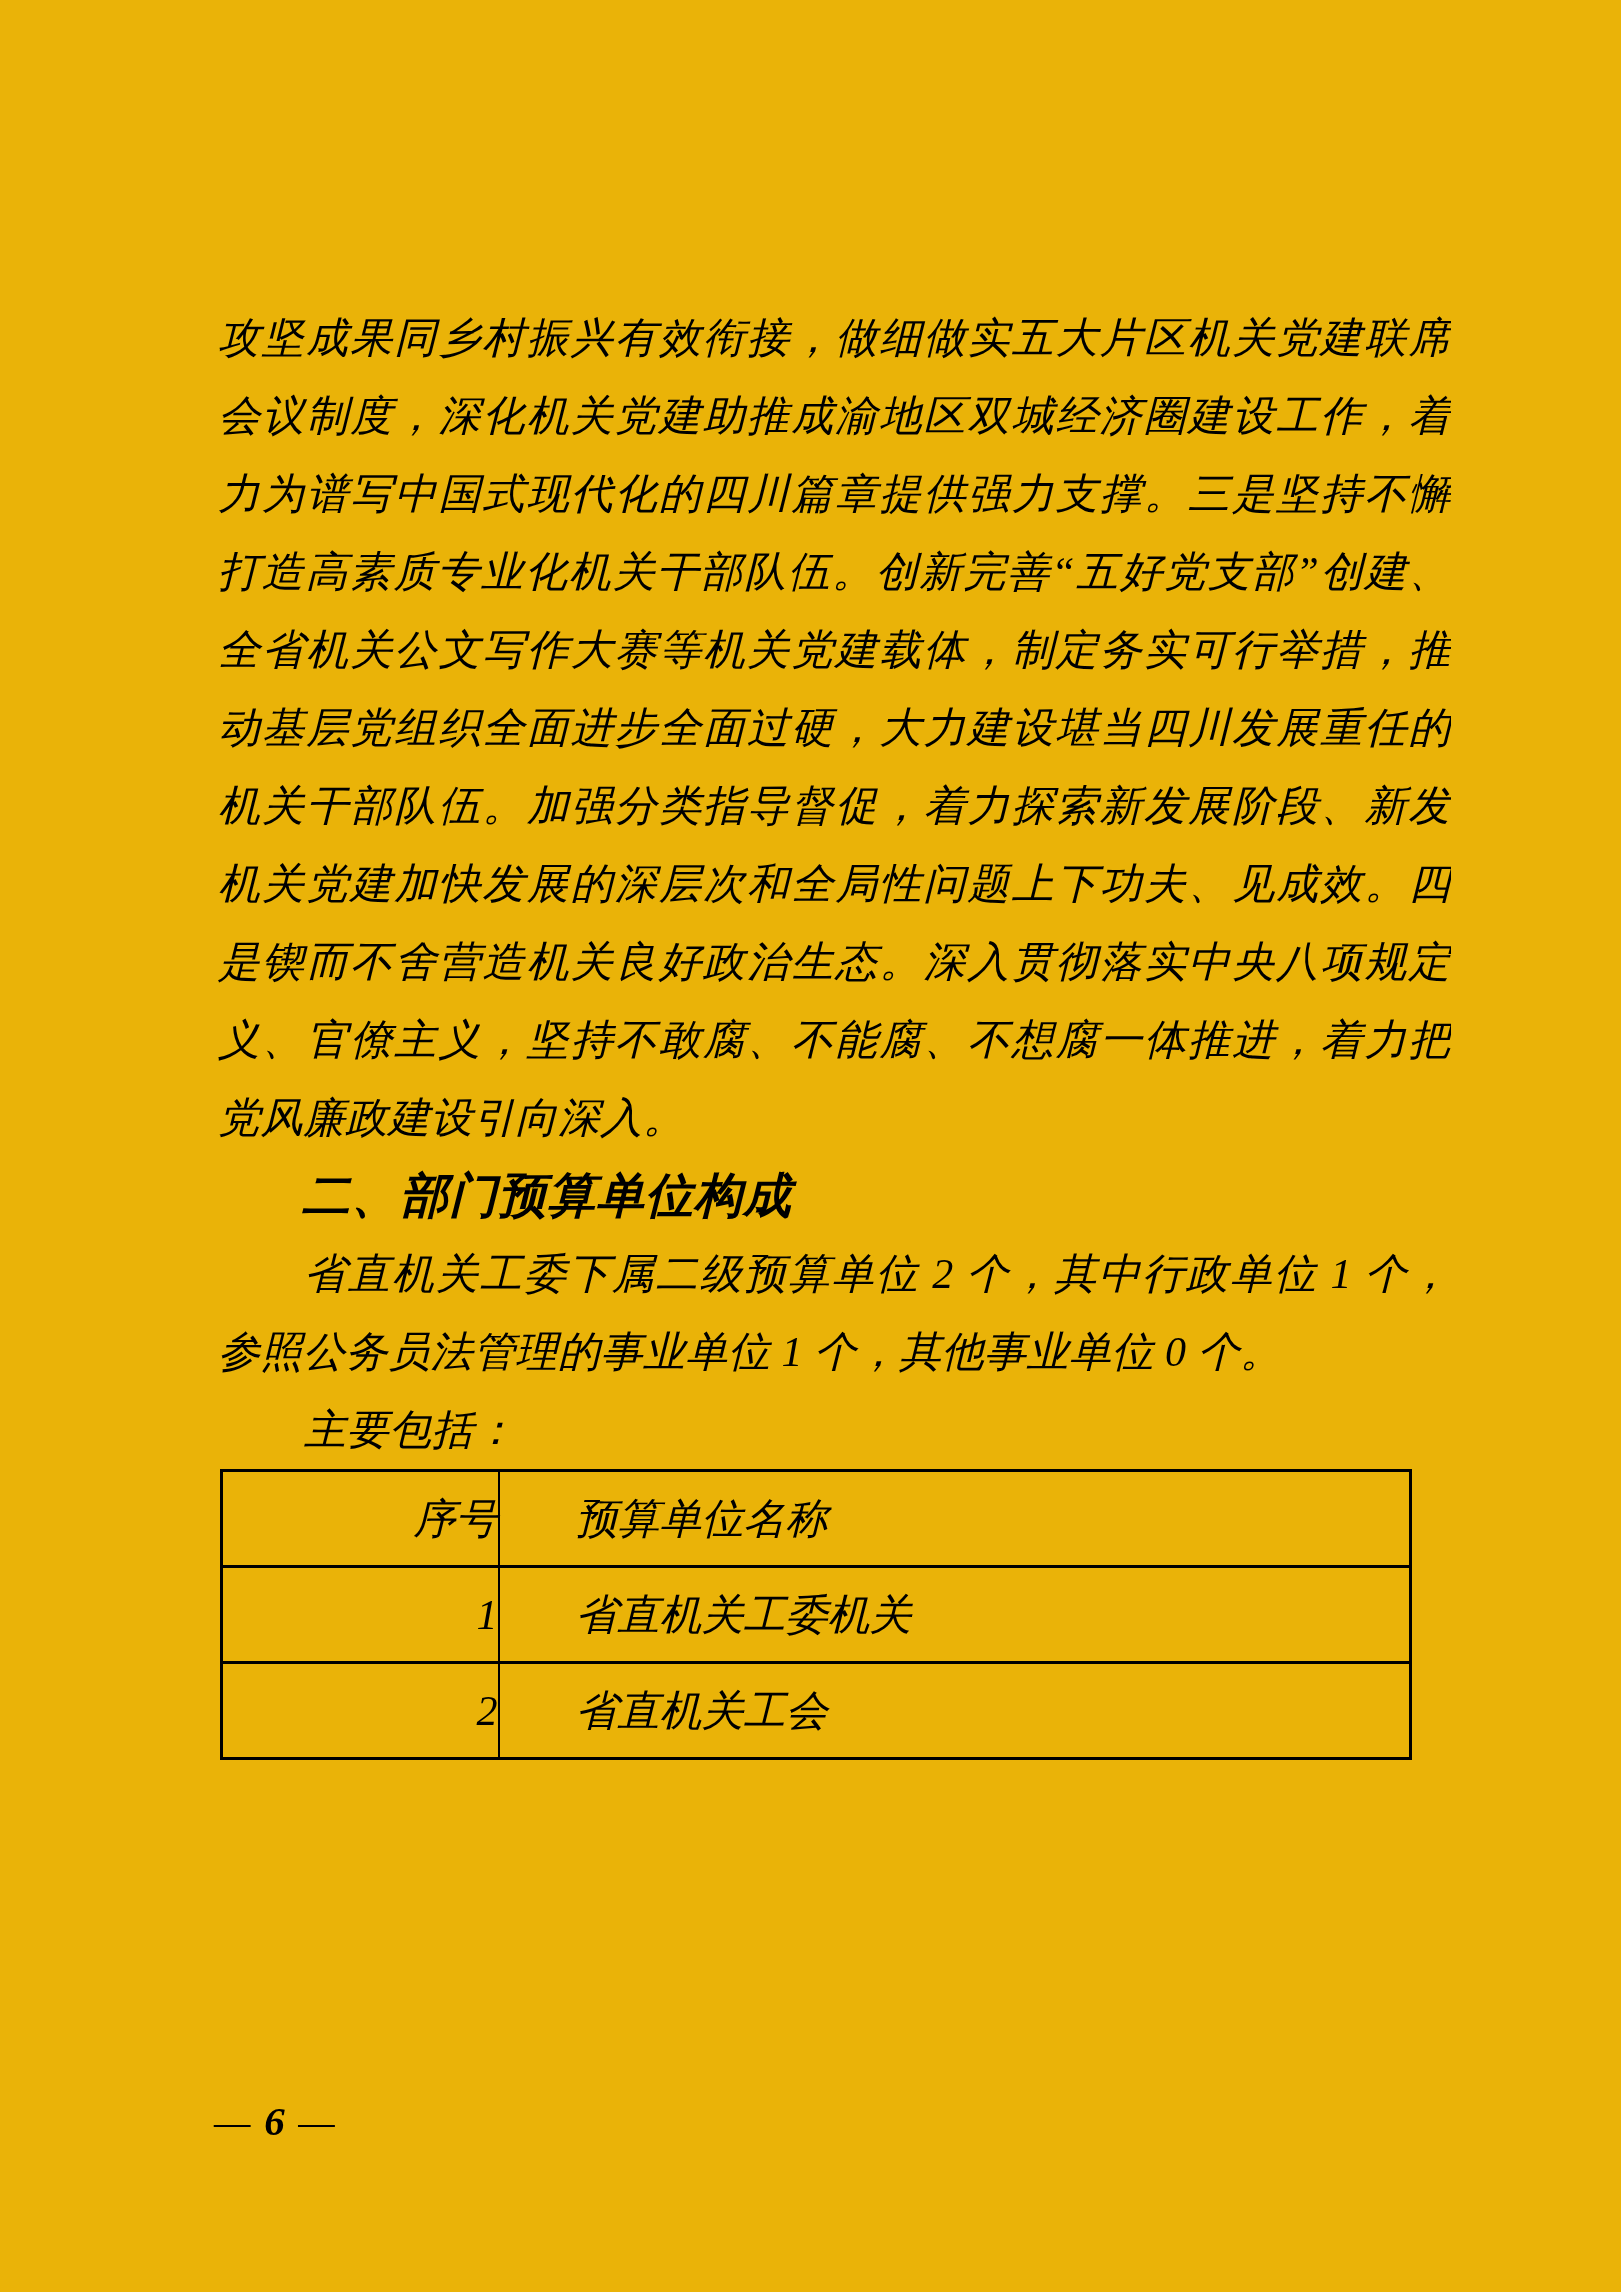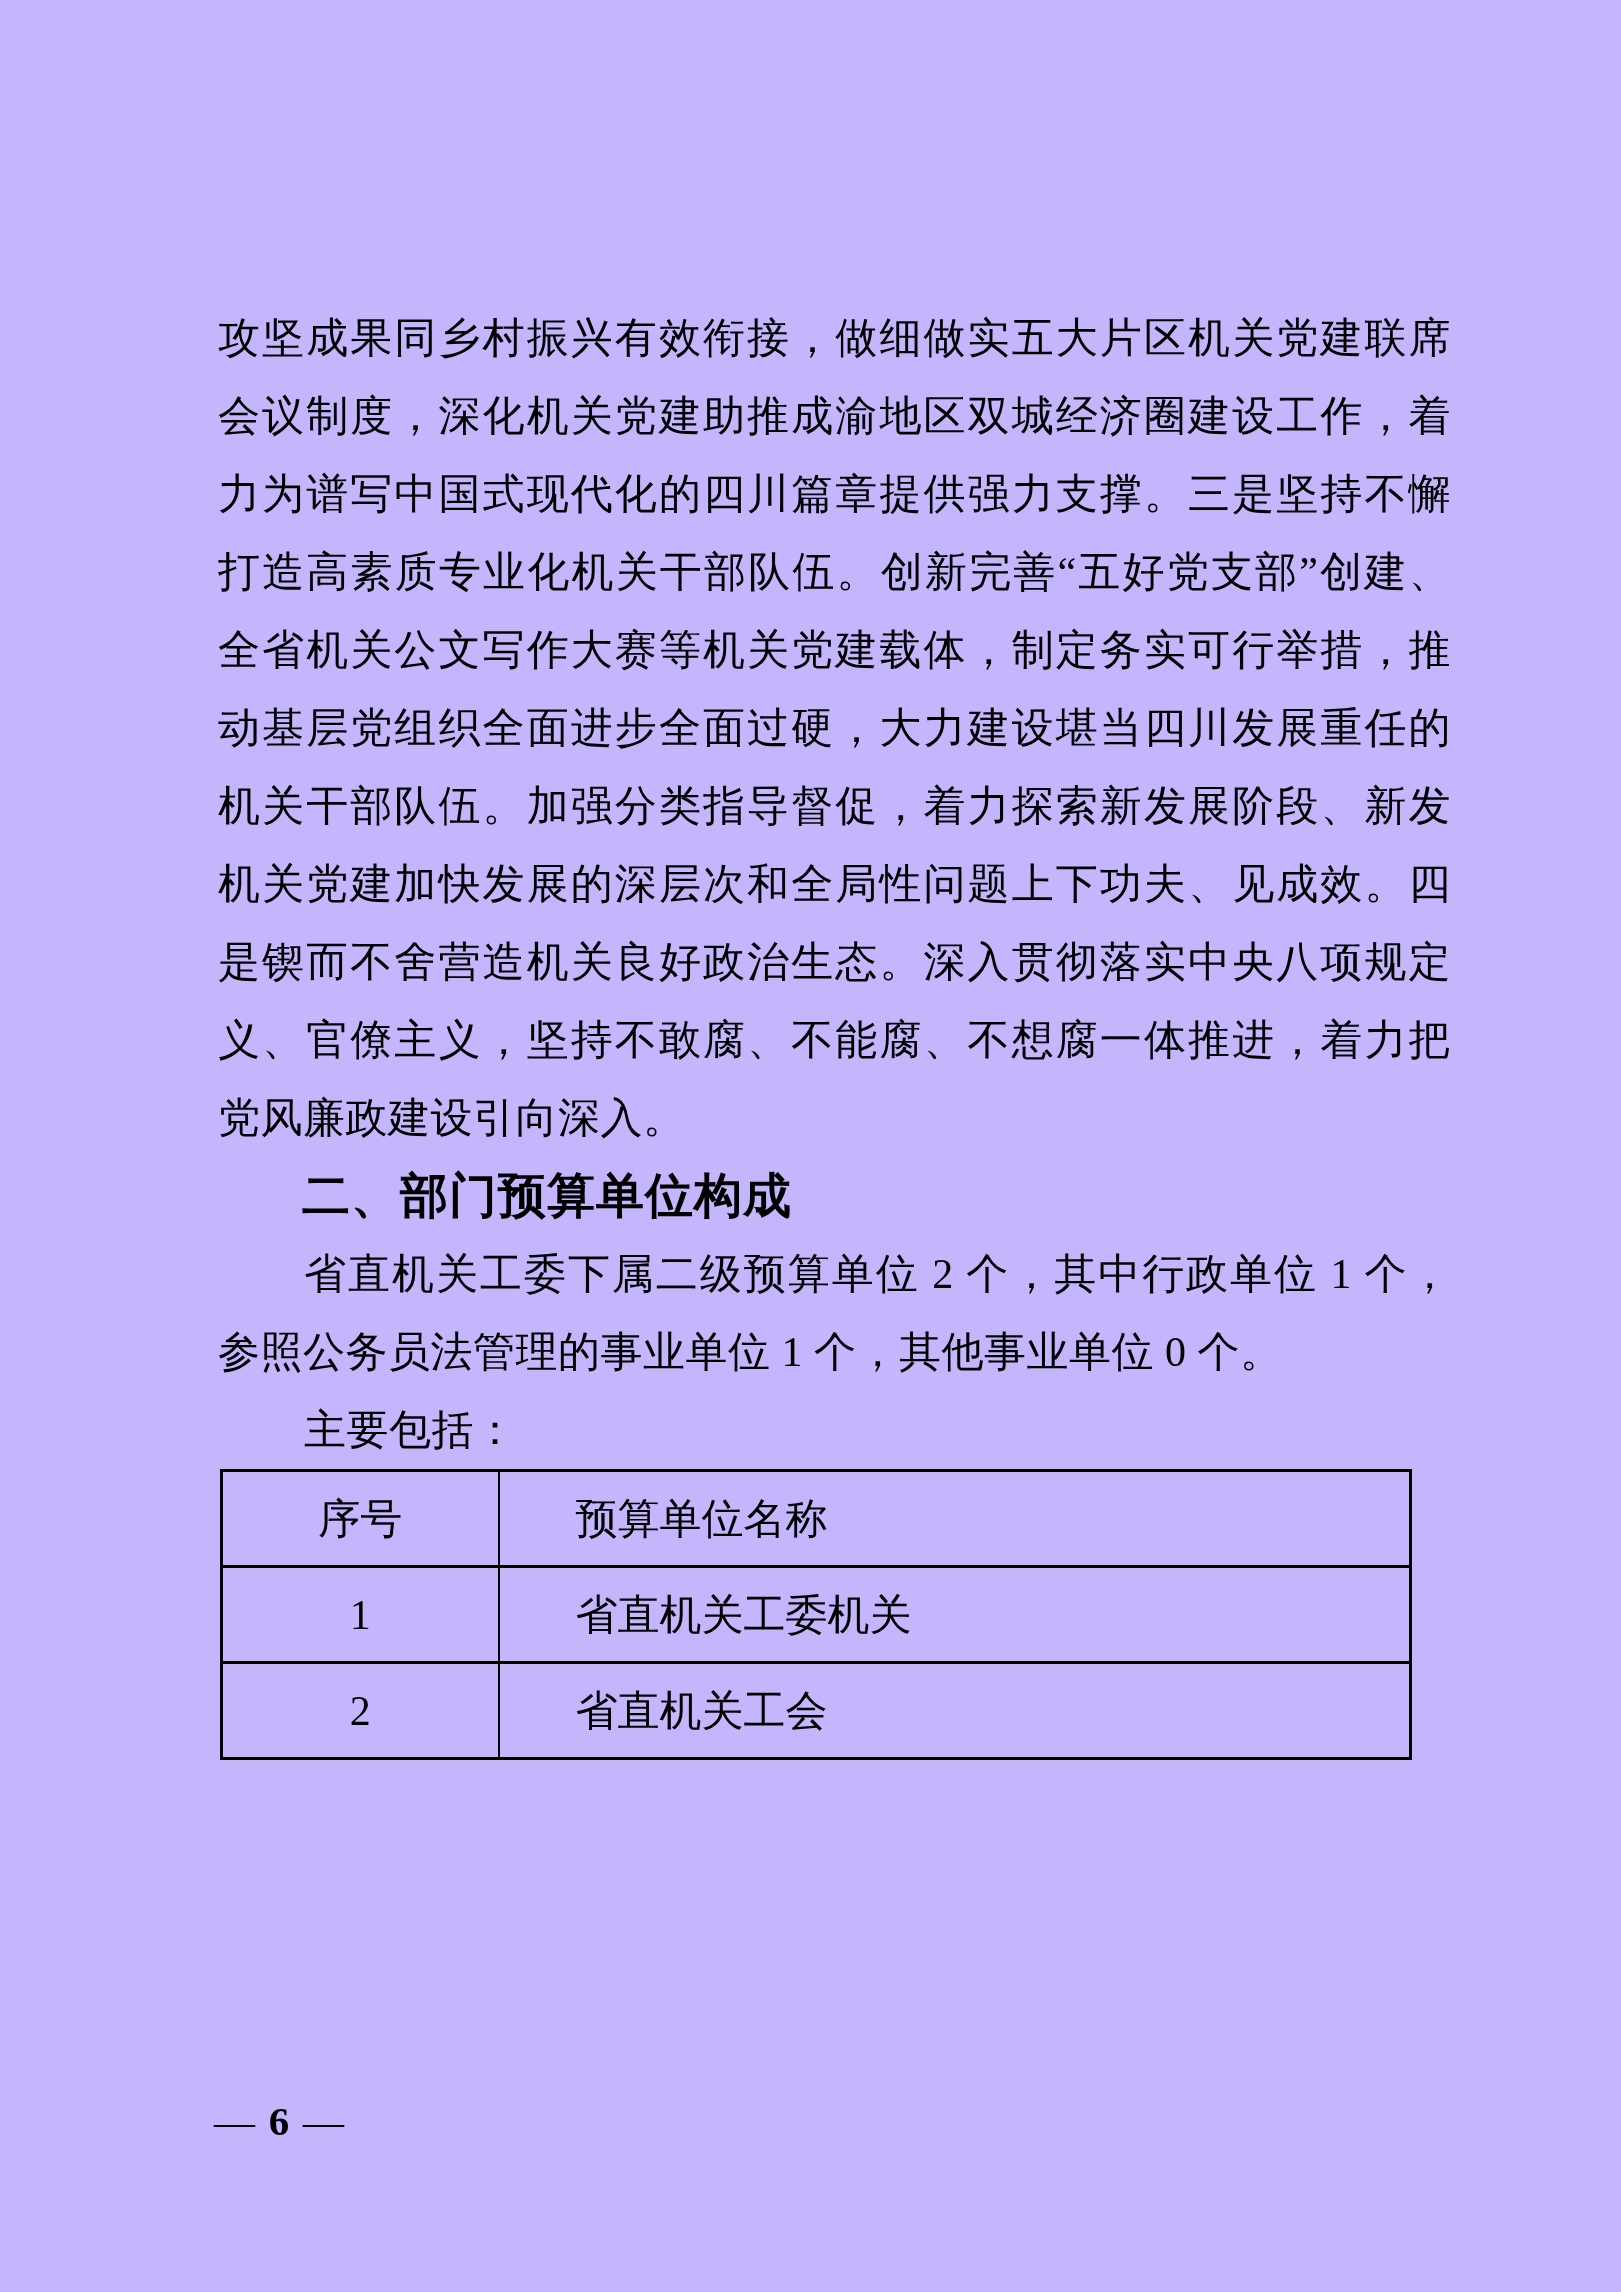--- a/index.html
+++ b/index.html
@@ -1,22 +1,23 @@
 <!DOCTYPE html>
 <html><head>
 <meta charset="utf-8">
 <style>
   html,body { margin:0; padding:0; background:#ffffff; }
   .page {
     position:relative;
     width:1621px; height:2293px;
-    background:#c4b5fd;
+    background:#eab308;
     color:#000000;
     font-family:"Liberation Serif","DejaVu Serif",serif;
     overflow:hidden;
+    font-style:italic;
   }
   .column {
     position:absolute;
     left:218px; top:299px;
     width:1233px;
   }
   .line {
     font-size:42px;
     line-height:78px;
     height:78px;
@@ -52,21 +53,21 @@
     border-top:3.9px solid #000;
     border-bottom:3.9px solid #000;
     border-left:2.9px solid #000;
     border-right:2.9px solid #000;
     height:93px;
     vertical-align:middle;
     font-size:42px;
     font-weight:normal;
     padding:0;
   }
-  table.units .num-col { text-align:center; }
+  table.units .num-col { text-align:right; }
   table.units .name-col { text-align:left; padding-left:76px; }
   .footer {
     position:absolute;
     left:214px; top:2098px;
     font-size:41px;
     line-height:47px;
     white-space:nowrap;
   }
   .footer .dash { font-weight:normal; }
   .footer .num { font-weight:bold; margin:0 13.7px; }

